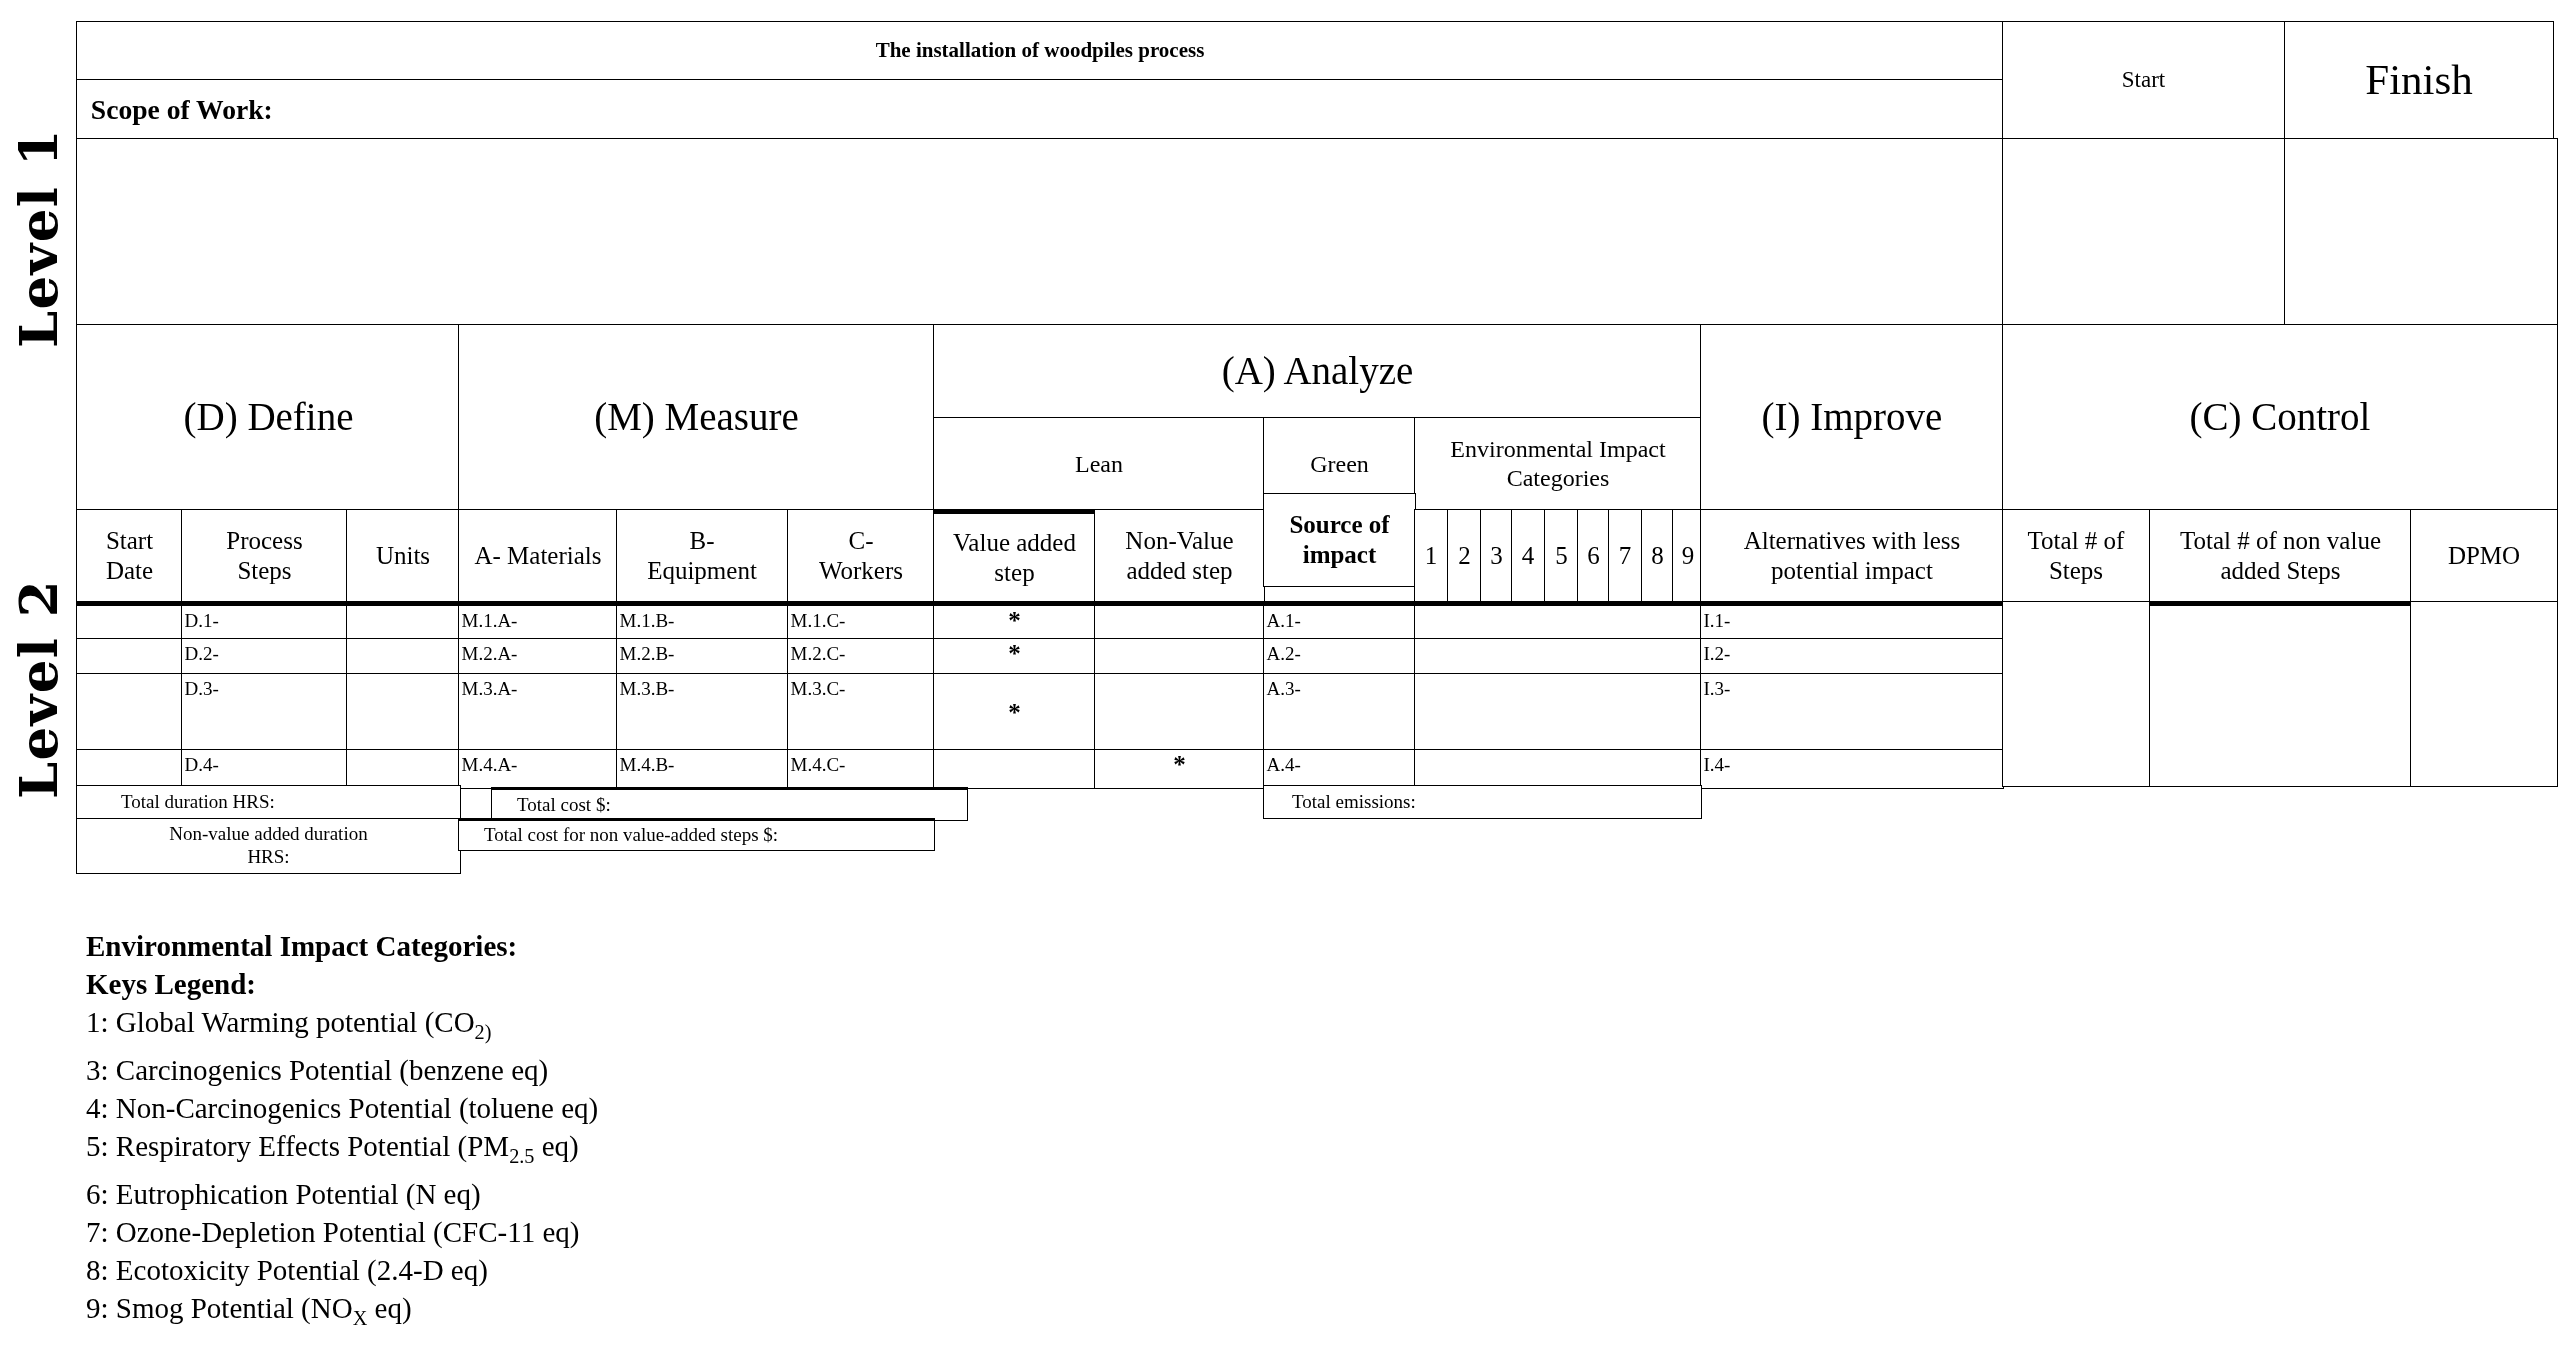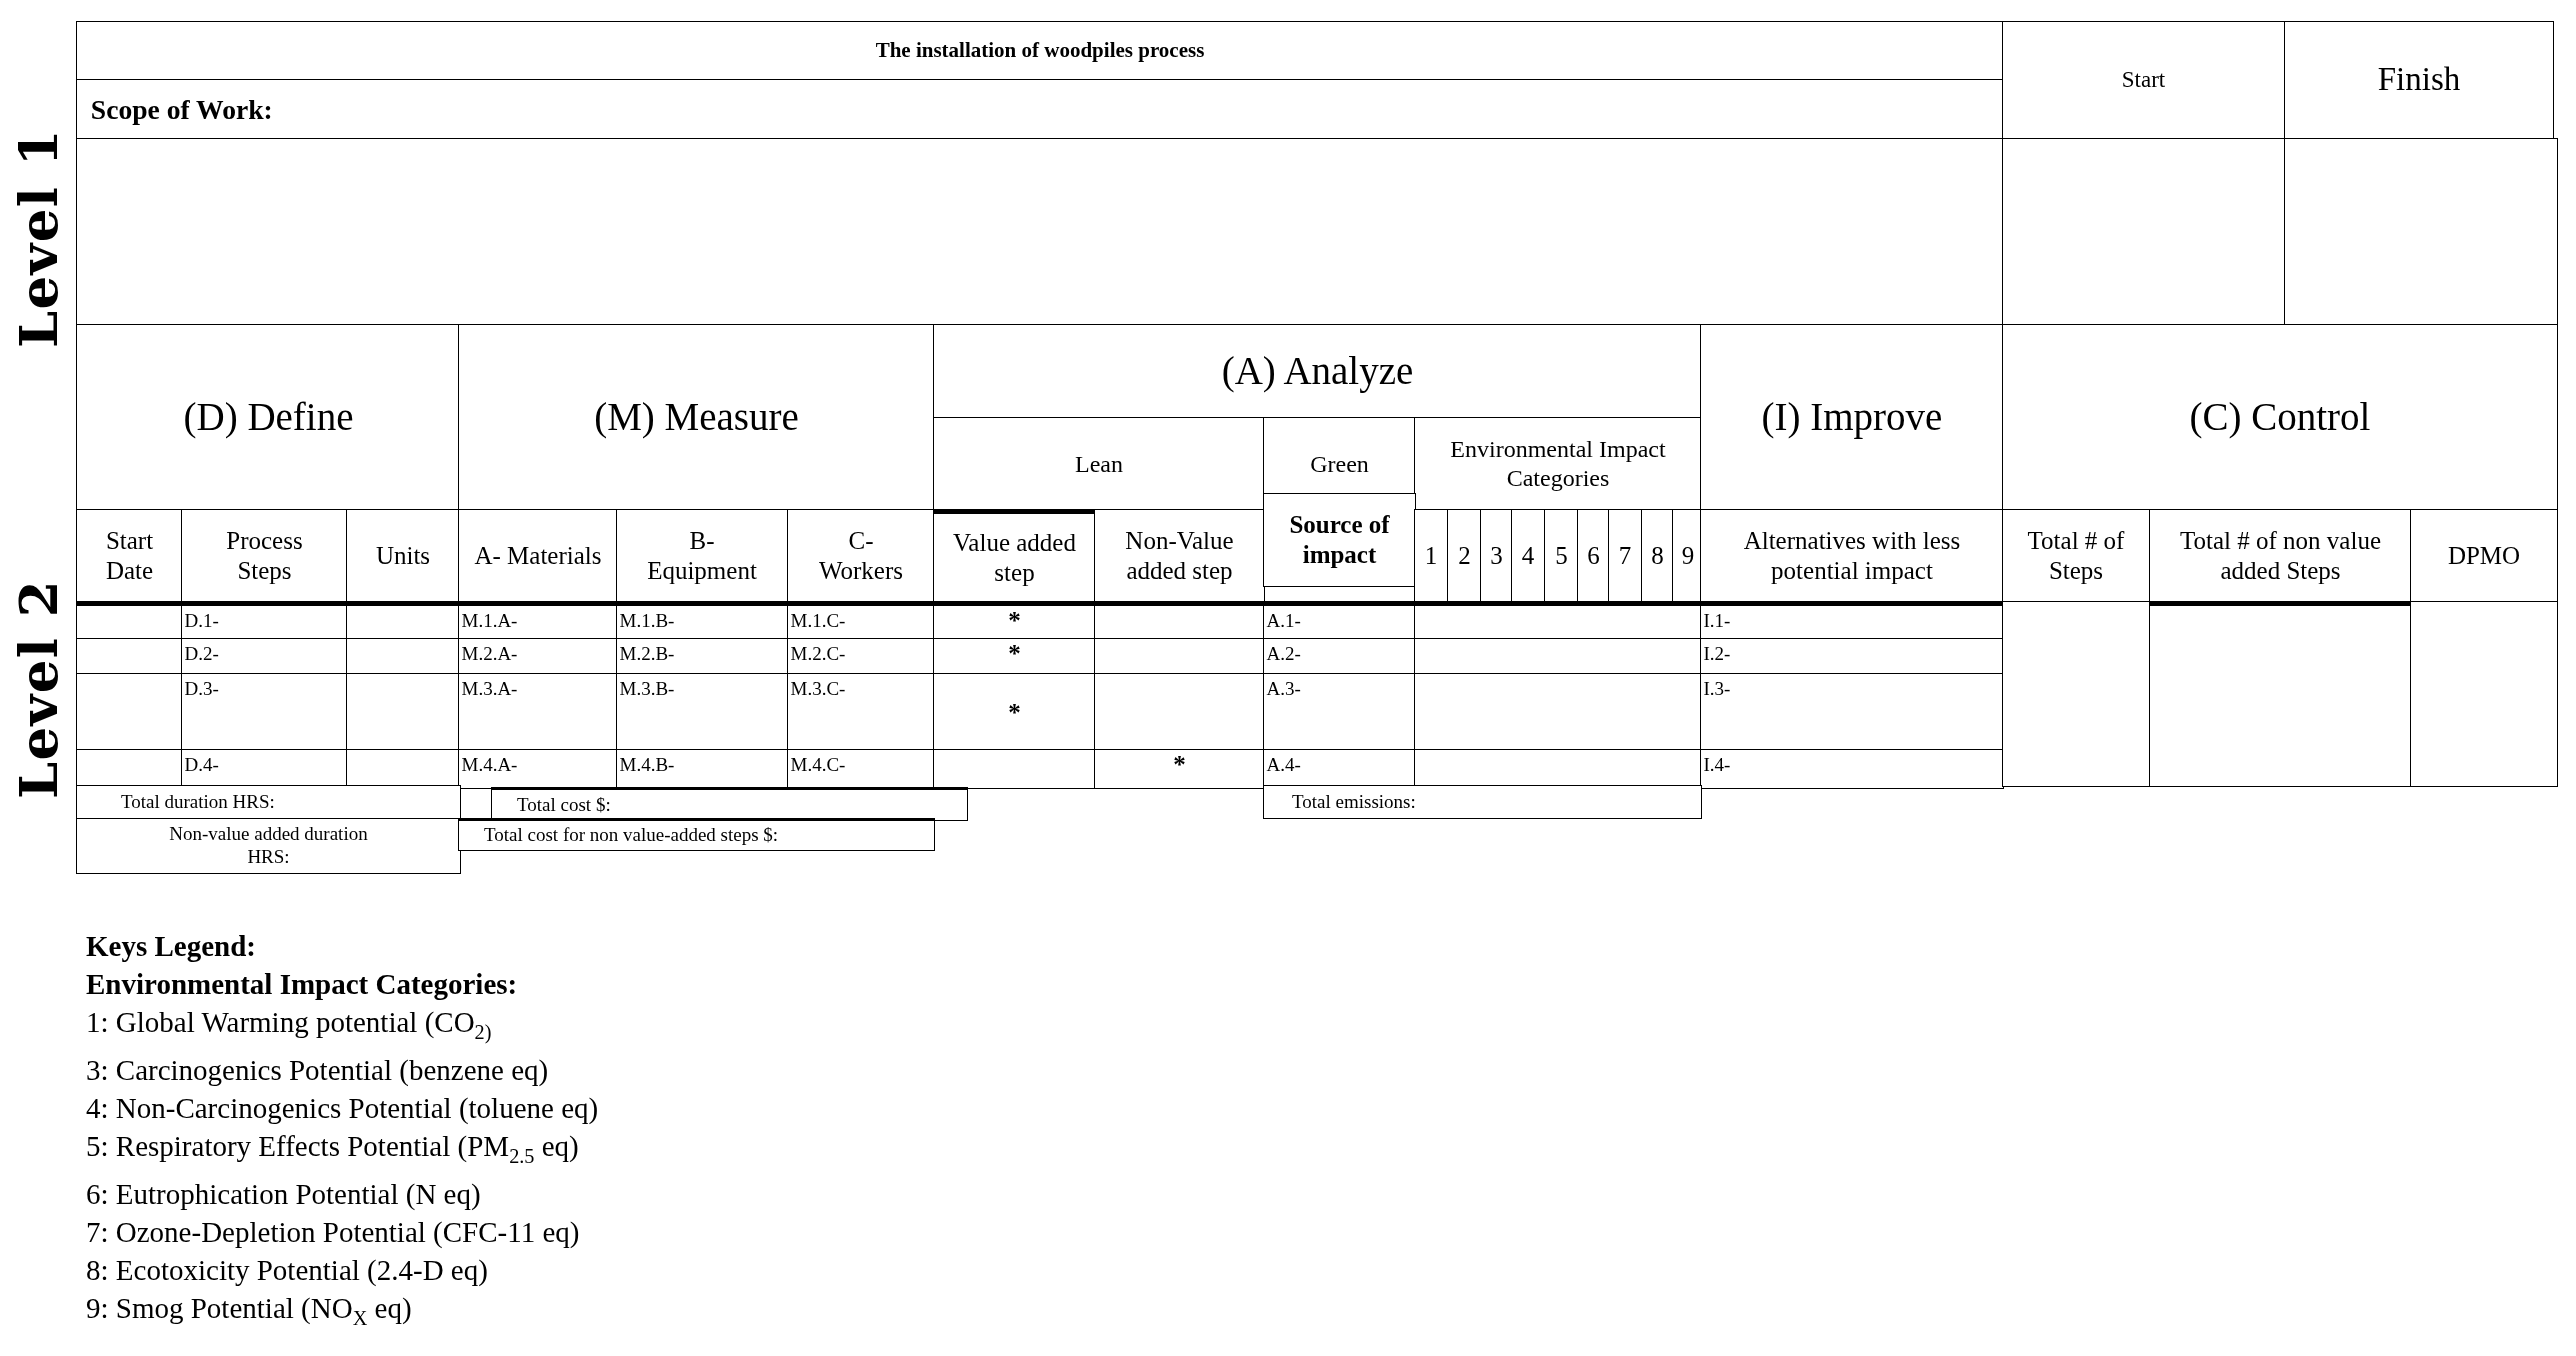--- a/index.html
+++ b/index.html
@@ -26,21 +26,21 @@
 </head>
 <body>
 
 <div class="level" style="left:-75px; top:207px; width:225px; text-align:center;">Level 1</div>
 <div class="level" style="left:-75px; top:658px; width:225px; text-align:center;">Level 2</div>
 
 <div class="cell bold hdr" style="left:76px; top:21px; width:1928px; height:59px; font-size:21px;">The installation of woodpiles process</div>
 <div class="cell tl bold" style="left:76px; top:79px; width:1928px; height:61px; font-size:27.6px; align-items:center; padding-left:13.8px;">Scope of Work:</div>
 <div class="cell" style="left:76px; top:138px; width:1928px; height:188px;"></div>
 <div class="cell" style="left:2002px; top:21px; width:283px; height:118px; font-size:23px;">Start</div>
-<div class="cell" style="left:2284px; top:21px; width:270px; height:118px; font-size:33px;text-align:right;">Finish</div>
+<div class="cell" style="left:2284px; top:21px; width:270px; height:118px; font-size:43px;text-align:right;">Finish</div>
 <div class="cell" style="left:2002px; top:138px; width:283px; height:188px;"></div>
 <div class="cell" style="left:2284px; top:138px; width:274px; height:188px;"></div>
 
 <div class="cell big" style="left:76px; top:324px; width:385px; height:187px;">(D) Define</div>
 <div class="cell big" style="left:458px; top:324px; width:477px; height:187px;">(M) Measure</div>
 <div class="cell big" style="left:933px; top:324px; width:769px; height:95px;">(A) Analyze</div>
 <div class="cell hdr" style="left:933px; top:417px; width:332px; height:94px;">Lean</div>
 <div class="cell hdr" style="left:1263px; top:417px; width:153px; height:94px;">Green</div>
 <div class="cell hdr" style="left:1414px; top:417px; width:288px; height:94px; padding:0 12.5px;">Environmental Impact Categories</div>
 <div class="cell big" style="left:1700px; top:324px; width:304px; height:187px;">(I) Improve</div>
@@ -132,22 +132,22 @@
 <div class="cell" style="left:2149px; top:601px; width:263px; height:186px; border-top-width:5.6px;"></div>
 <div class="cell" style="left:2410px; top:601px; width:148px; height:186px;"></div>
 
 <div class="cell xs" style="left:76px; top:785px; width:385px; height:34px; justify-content:flex-start; padding-left:44px;">Total duration HRS:</div>
 <div class="cell xs" style="left:76px; top:818px; width:385px; height:56px; padding:12px 81px;">Non-value added duration HRS:</div>
 <div class="cell xs" style="left:458px; top:787px; width:477px; height:34px; justify-content:flex-start; padding-left:25px; border-top-width:3.8px;margin-left:33px;">Total cost $:</div>
 <div class="cell xs" style="left:458px; top:818px; width:477px; height:33px; justify-content:flex-start; padding-left:25px; border-top-width:3.8px;">Total cost for non value-added steps $:</div>
 <div class="cell xs" style="left:1263px; top:785px; width:439px; height:34px; justify-content:flex-start; padding-left:28px;">Total emissions:</div>
 
 <div class="legend">
+  <div class="bold">Environmental Impact Categories:</div>
   <div class="bold">Keys Legend:</div>
-  <div class="bold">Environmental Impact Categories:</div>
   <div id="legend-items">
       <div><span>1: Global Warming potential (CO</span><sub>2)</sub></div>
       <div><span>3: Carcinogenics Potential (benzene eq)</span></div>
       <div><span>4: Non-Carcinogenics Potential (toluene eq)</span></div>
       <div><span>5: Respiratory Effects Potential (PM</span><sub>2.5</sub><span> eq)</span></div>
       <div><span>6: Eutrophication Potential (N eq)</span></div>
       <div><span>7: Ozone-Depletion Potential (CFC-11 eq)</span></div>
       <div><span>8: Ecotoxicity Potential (2.4-D eq)</span></div>
       <div><span>9: Smog Potential (NO</span><sub>X</sub><span> eq)</span></div>
     </div>

